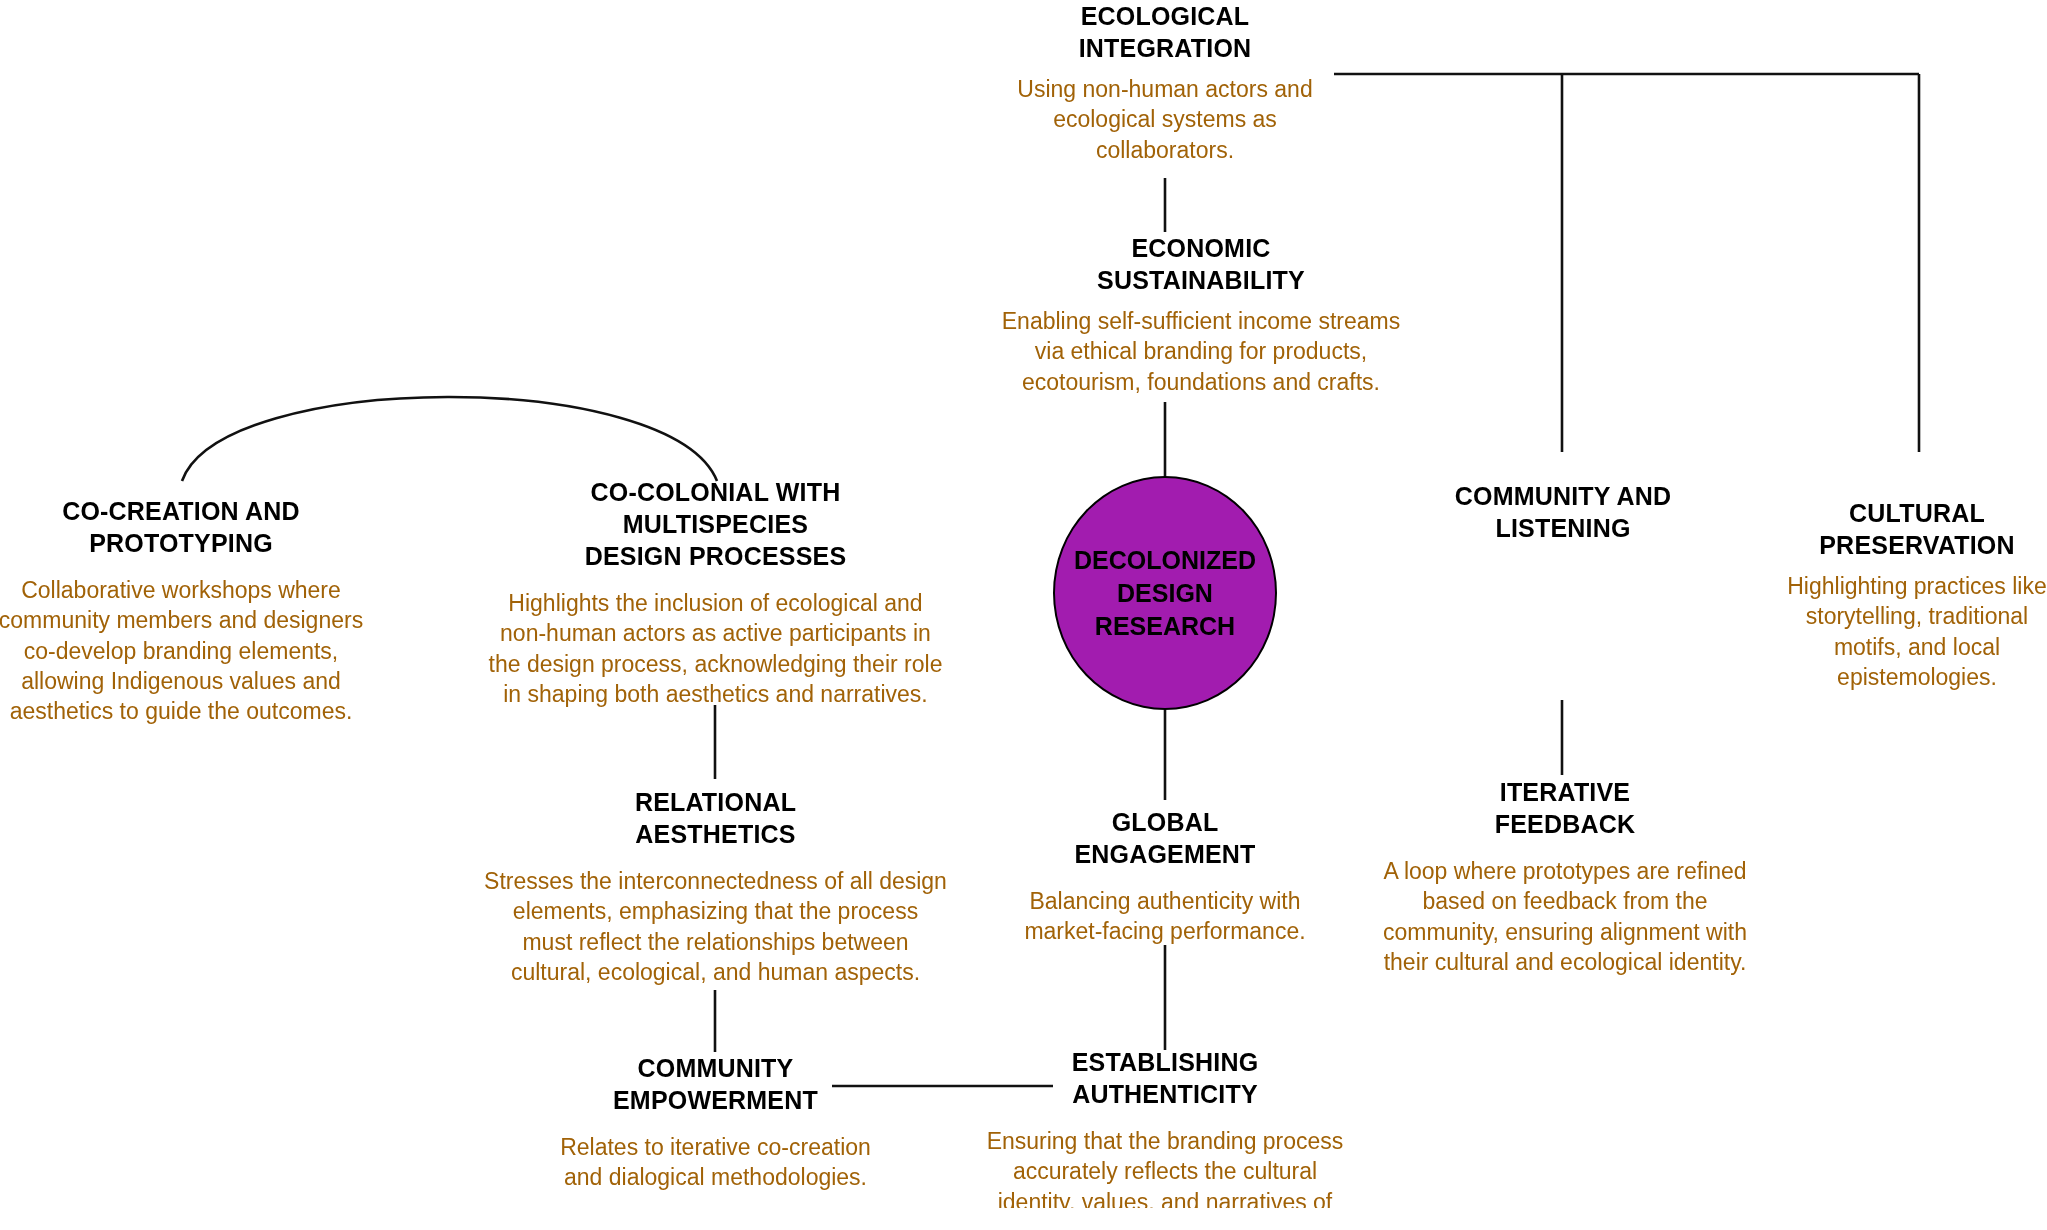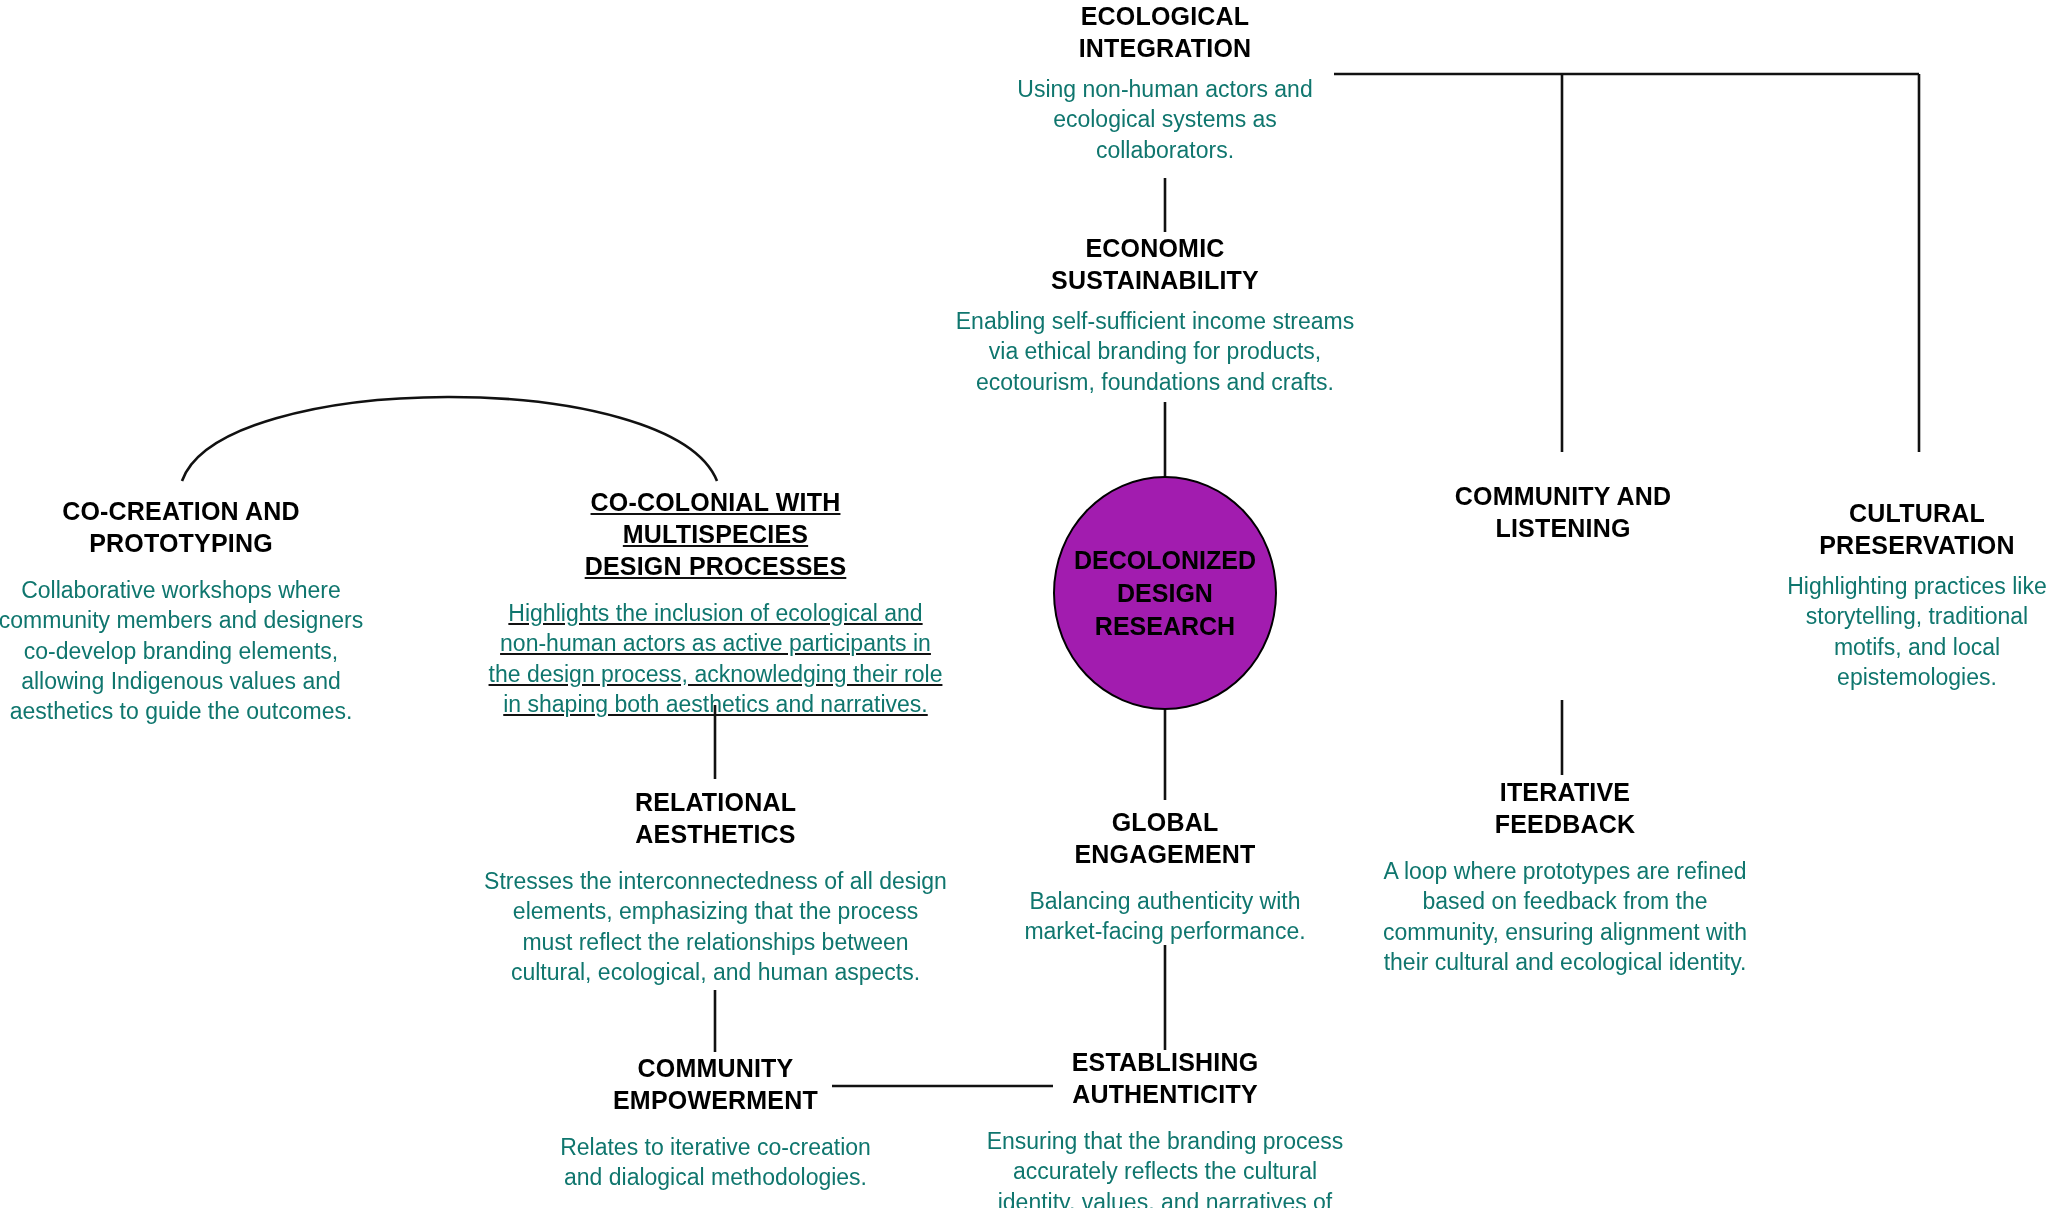--- a/index.html
+++ b/index.html
@@ -36,21 +36,21 @@
     font-weight: bold;
     font-size: 25px;
     line-height: 1.28;
     letter-spacing: 0.2px;
     color: #000000;
     white-space: pre-line;
   }
   .node-desc {
     font-size: 23px;
     line-height: 1.32;
-    color: #0f766e;
+    color: #a16207;
     margin-top: 16px;
     white-space: pre-line;
   }
   .node-desc.tight {
     margin-top: 10px;
   }
   .hub {
     position: absolute;
     display: flex;
     align-items: center;
@@ -102,39 +102,39 @@
   </svg>
 
   <div class="node" style="left:955px; top:0px; width:420px;">
     <div class="node-title">ECOLOGICAL
 INTEGRATION</div>
     <div class="node-desc tight">Using non-human actors and
 ecological systems as
 collaborators.</div>
   </div>
 
-  <div class="node" style="left:915px; top:232px; width:480px;">
+  <div class="node" style="left:961px; top:232px; width:480px;">
     <div class="node-title">ECONOMIC
 SUSTAINABILITY</div>
     <div class="node-desc tight">Enabling self-sufficient income streams
 via ethical branding for products,
 ecotourism, foundations and crafts.</div>
   </div>
 
   <div class="node" style="left:-14px; top:495px; width:390px;">
     <div class="node-title">CO-CREATION AND
 PROTOTYPING</div>
     <div class="node-desc">Collaborative workshops where
 community members and designers
 co-develop branding elements,
 allowing Indigenous values and
 aesthetics to guide the outcomes.</div>
   </div>
 
-  <div class="node" style="left:467px; top:486px; width:497px;text-decoration:underline;">
+  <div class="node" style="left:467px; top:476px; width:497px;">
     <div class="node-title">CO-COLONIAL WITH
 MULTISPECIES
 DESIGN PROCESSES</div>
     <div class="node-desc">Highlights the inclusion of ecological and
 non-human actors as active participants in
 the design process, acknowledging their role
 in shaping both aesthetics and narratives.</div>
   </div>
 
   <div class="hub" style="left:1053px; top:476px; width:224px; height:234px;">

